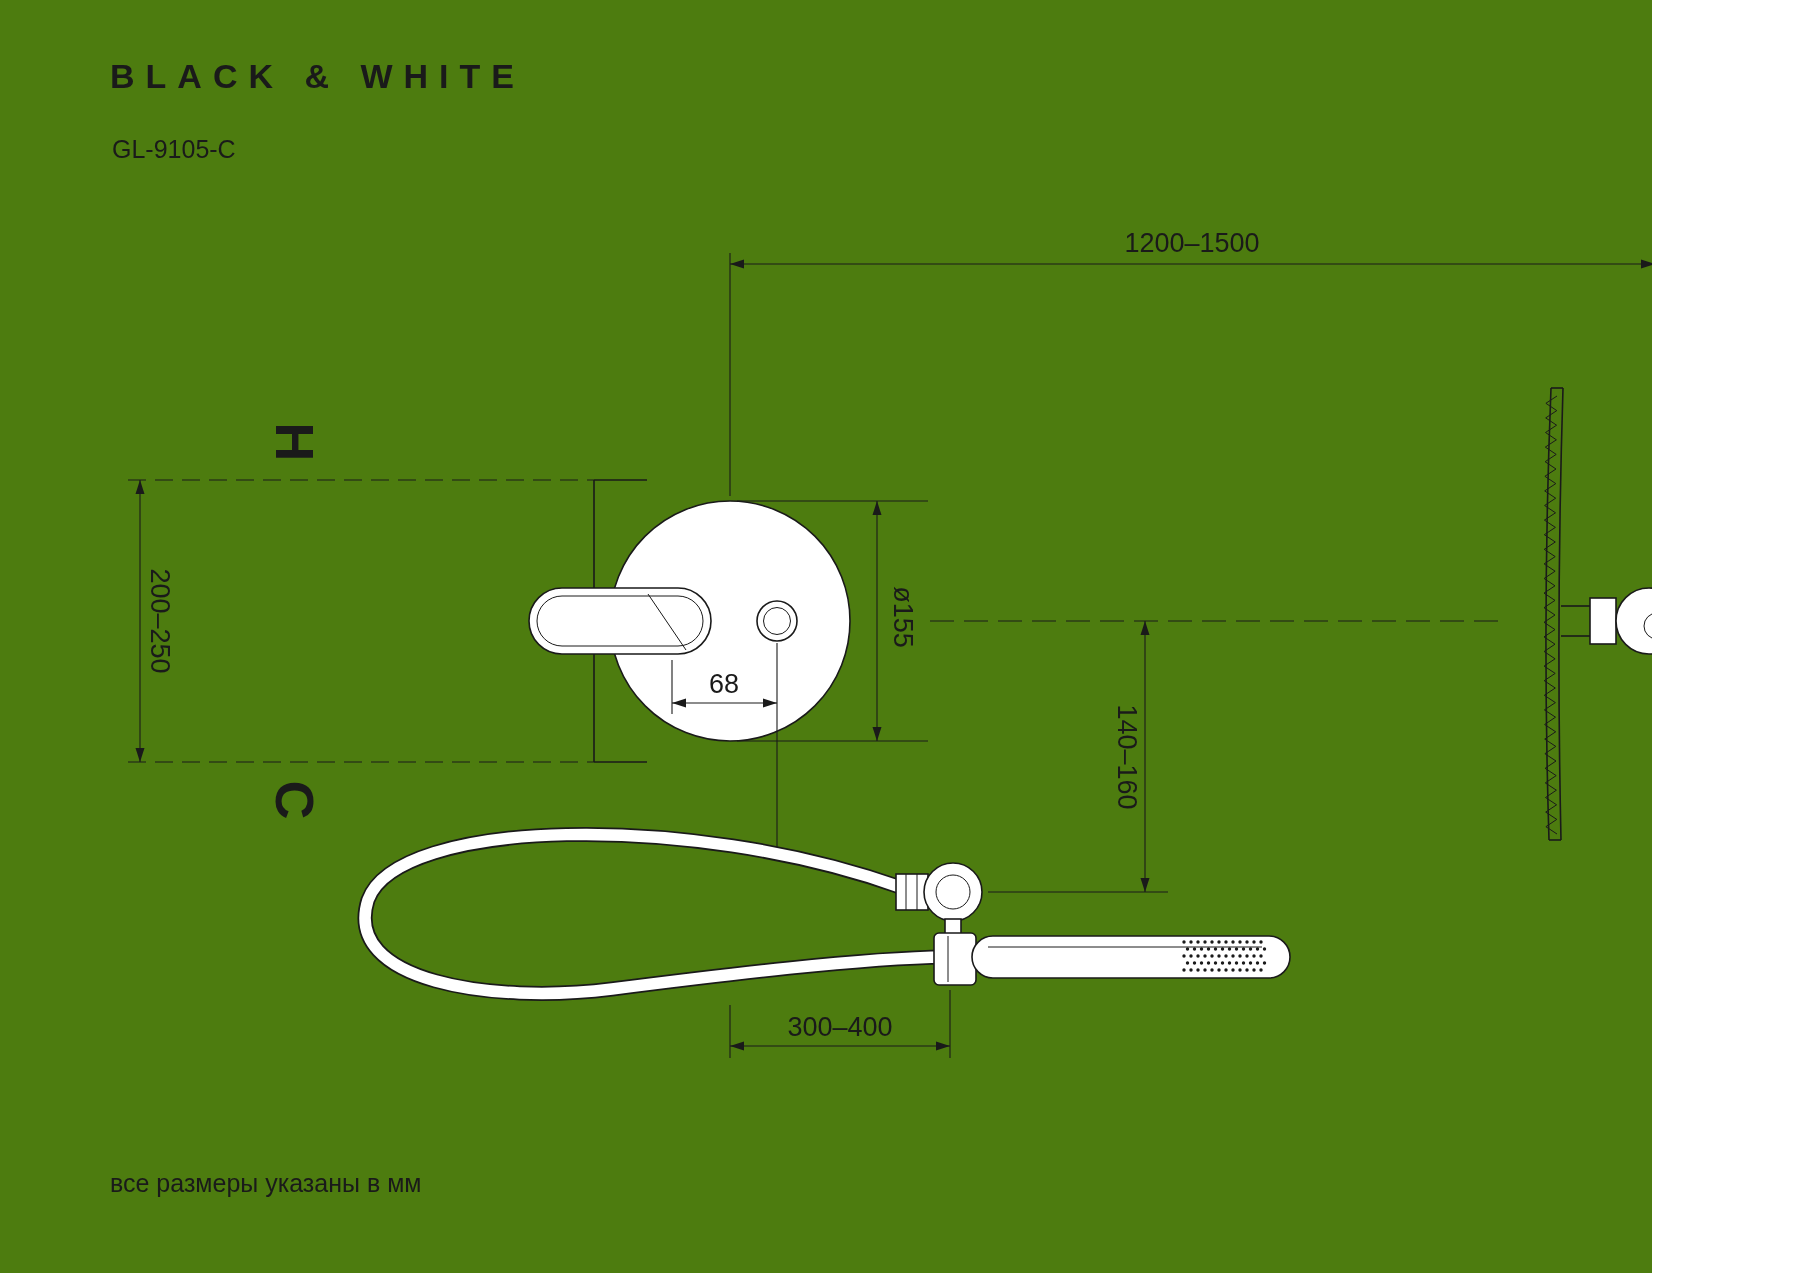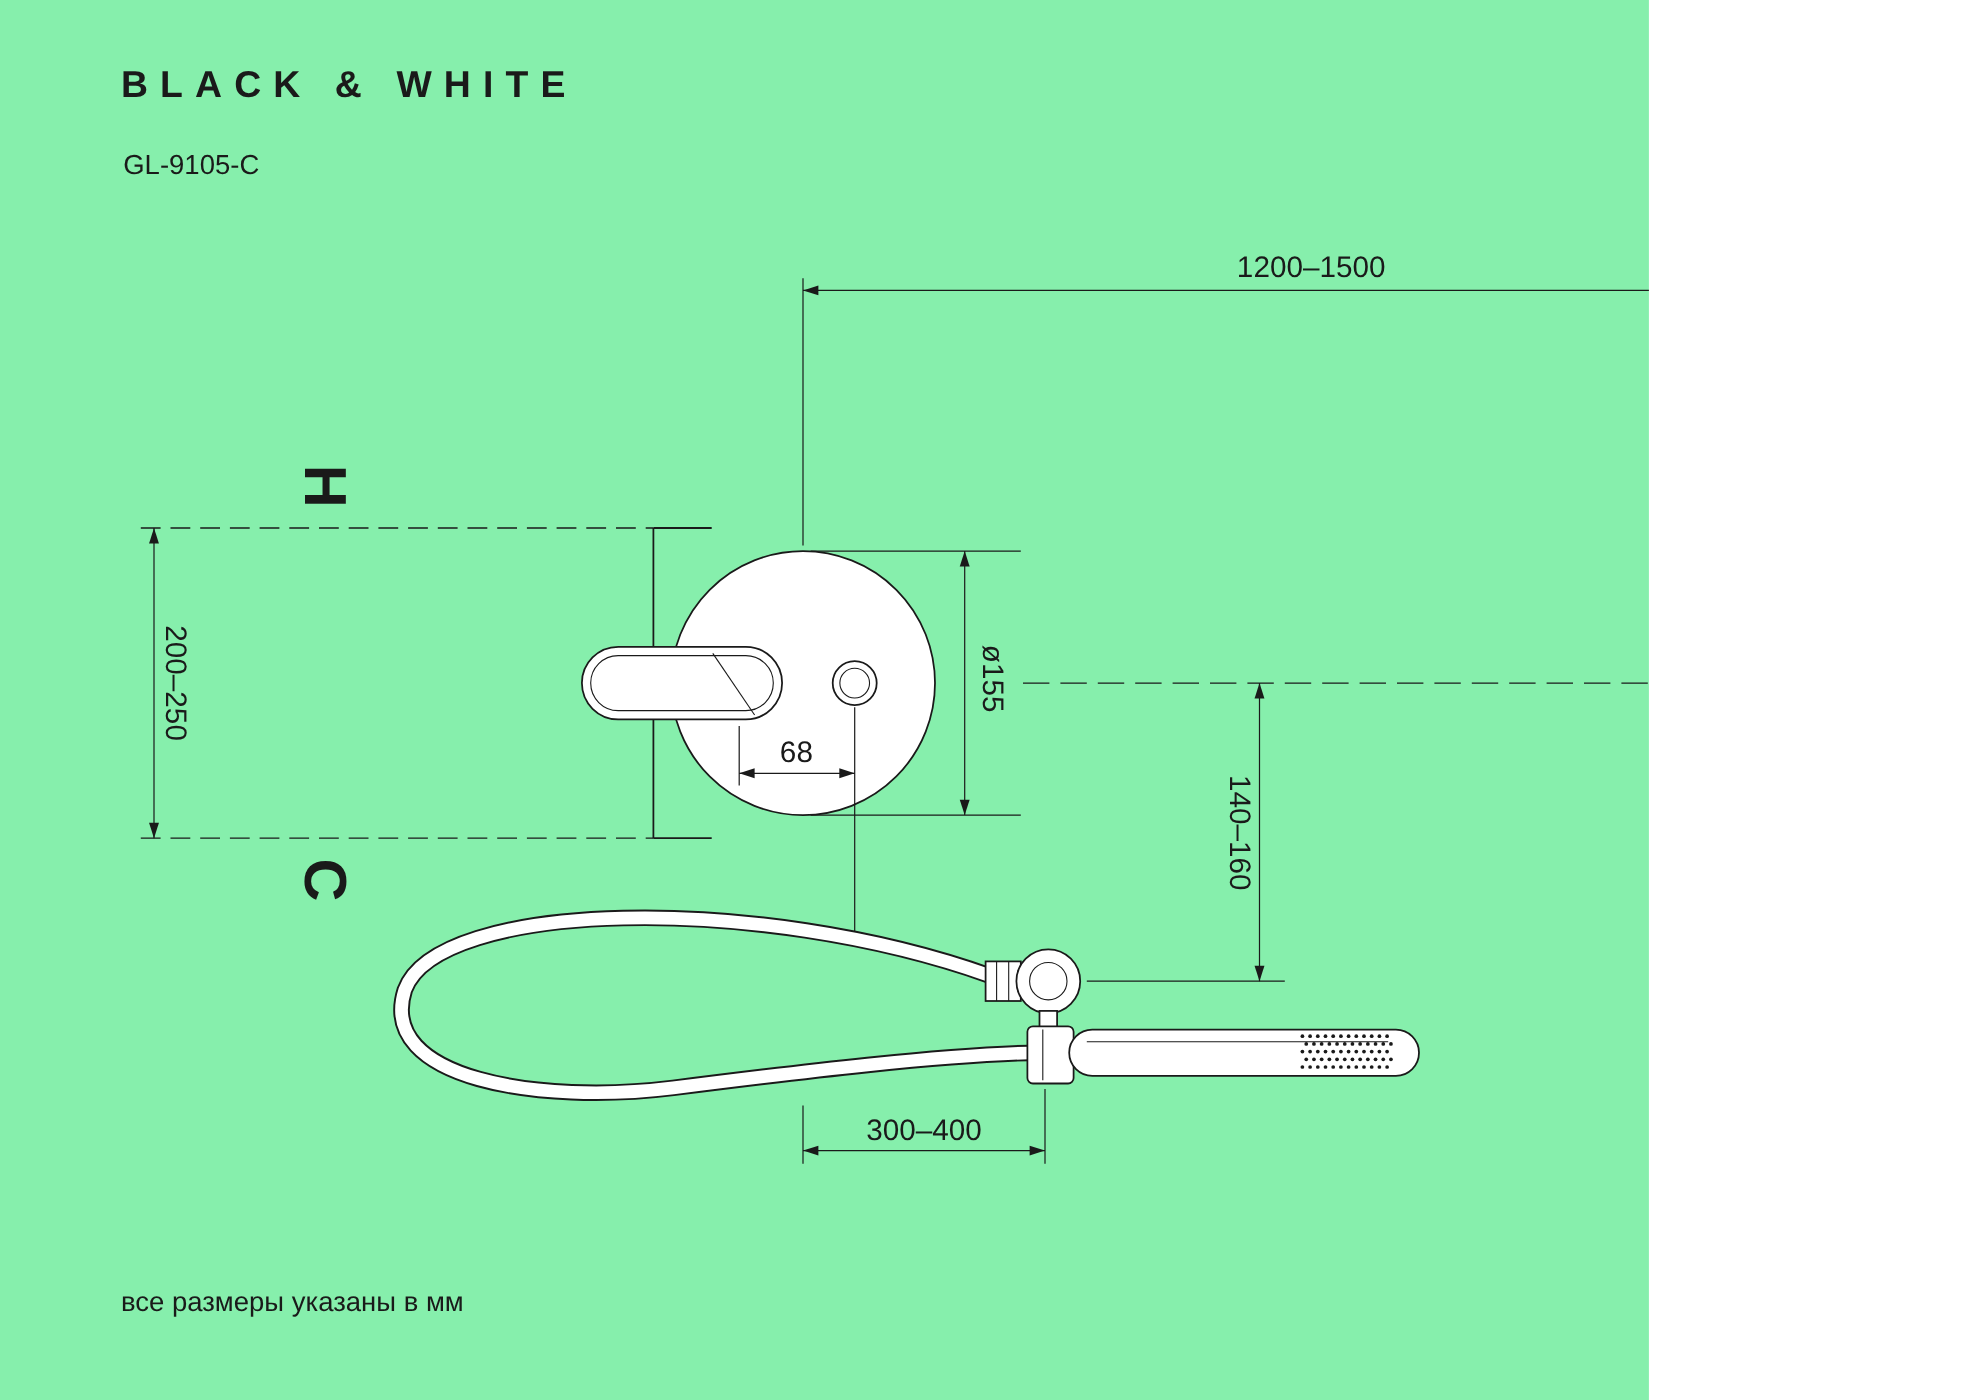--- a/index.html
+++ b/index.html
@@ -1,16 +1,16 @@
 <!DOCTYPE html>
 <html><head>
 <meta charset="utf-8">
 <style>
   html,body{margin:0;padding:0;background:#fff;}
-  .page{position:relative;width:1499px;height:1273px;background:#86efac;overflow:hidden;}
+  .page{position:relative;width:1652px;height:1273px;background:#4d7c0f;overflow:hidden;}
   svg{position:absolute;left:0;top:0;}
   
   .s  {stroke:#1a1a1a;fill:none;stroke-width:1.6;}
   .sf {stroke:#1a1a1a;fill:#ffffff;stroke-width:1.6;}
   .d  {stroke:#1a1a1a;fill:none;stroke-width:1.1;}
   .thin{stroke:#1a1a1a;fill:none;stroke-width:1;}
   .dash {stroke:#1a1a1a;fill:none;stroke-width:1.2;stroke-dasharray:18 9;}
   .dashc{stroke:#1a1a1a;fill:none;stroke-width:1.2;stroke-dasharray:24 10;}
   .ar {fill:#1a1a1a;stroke:none;}
   .hoseOuter{stroke:#1a1a1a;fill:none;stroke-width:15;stroke-linecap:round;}

